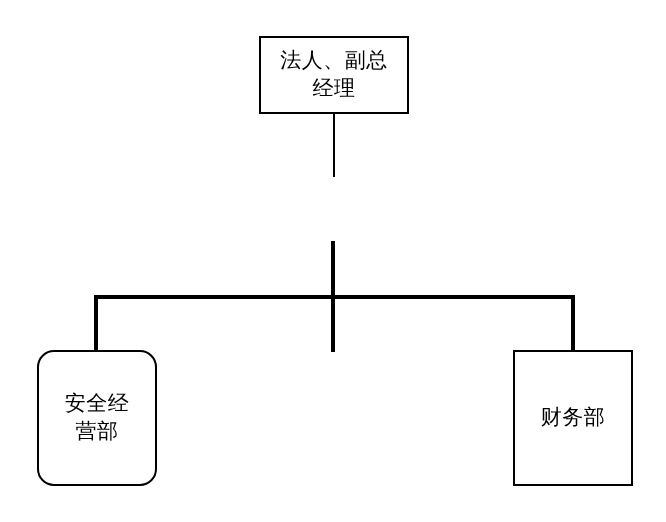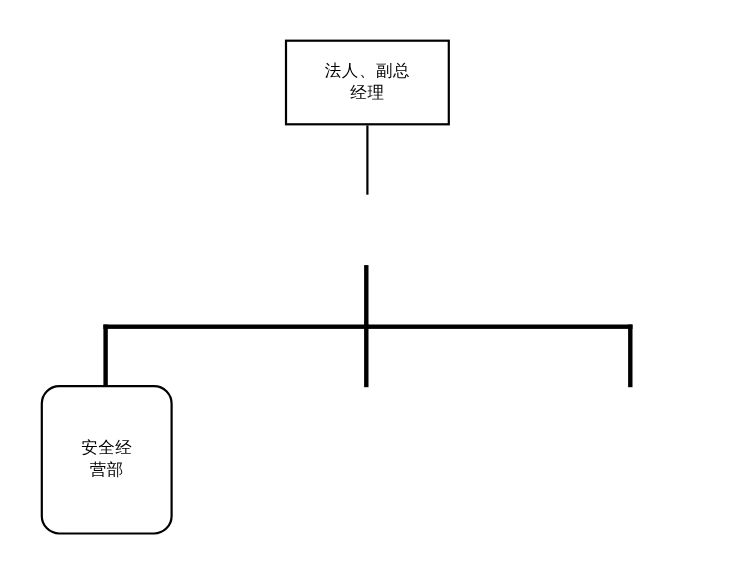--- a/index.html
+++ b/index.html
@@ -21,21 +21,21 @@
     box-sizing: border-box;
     border: 2px solid #000000;
     background: #ffffff;
     display: flex;
     align-items: center;
     justify-content: center;
     text-align: center;
     z-index: 3;
   }
   .node-label {
-    font-size: 15px;
+    font-size: 21px;
     line-height: 1.32;
     color: #000000;
     letter-spacing: 0.5px;
     white-space: pre-line;
     padding: 0 4px;
   }
   .connector {
     position: absolute;
     background: #000000;
     z-index: 1;
@@ -94,14 +94,17 @@
 经理</span>
   </div>
 
 
   <div class="node-box" id="node-child-1">
     <span class="node-label">安全经
 营部</span>
   </div>
 
 
+  <div class="node-box" id="node-child-3">
+    <span class="node-label">财务部</span>
+  </div>
 
 </div>
 
 </body></html>

